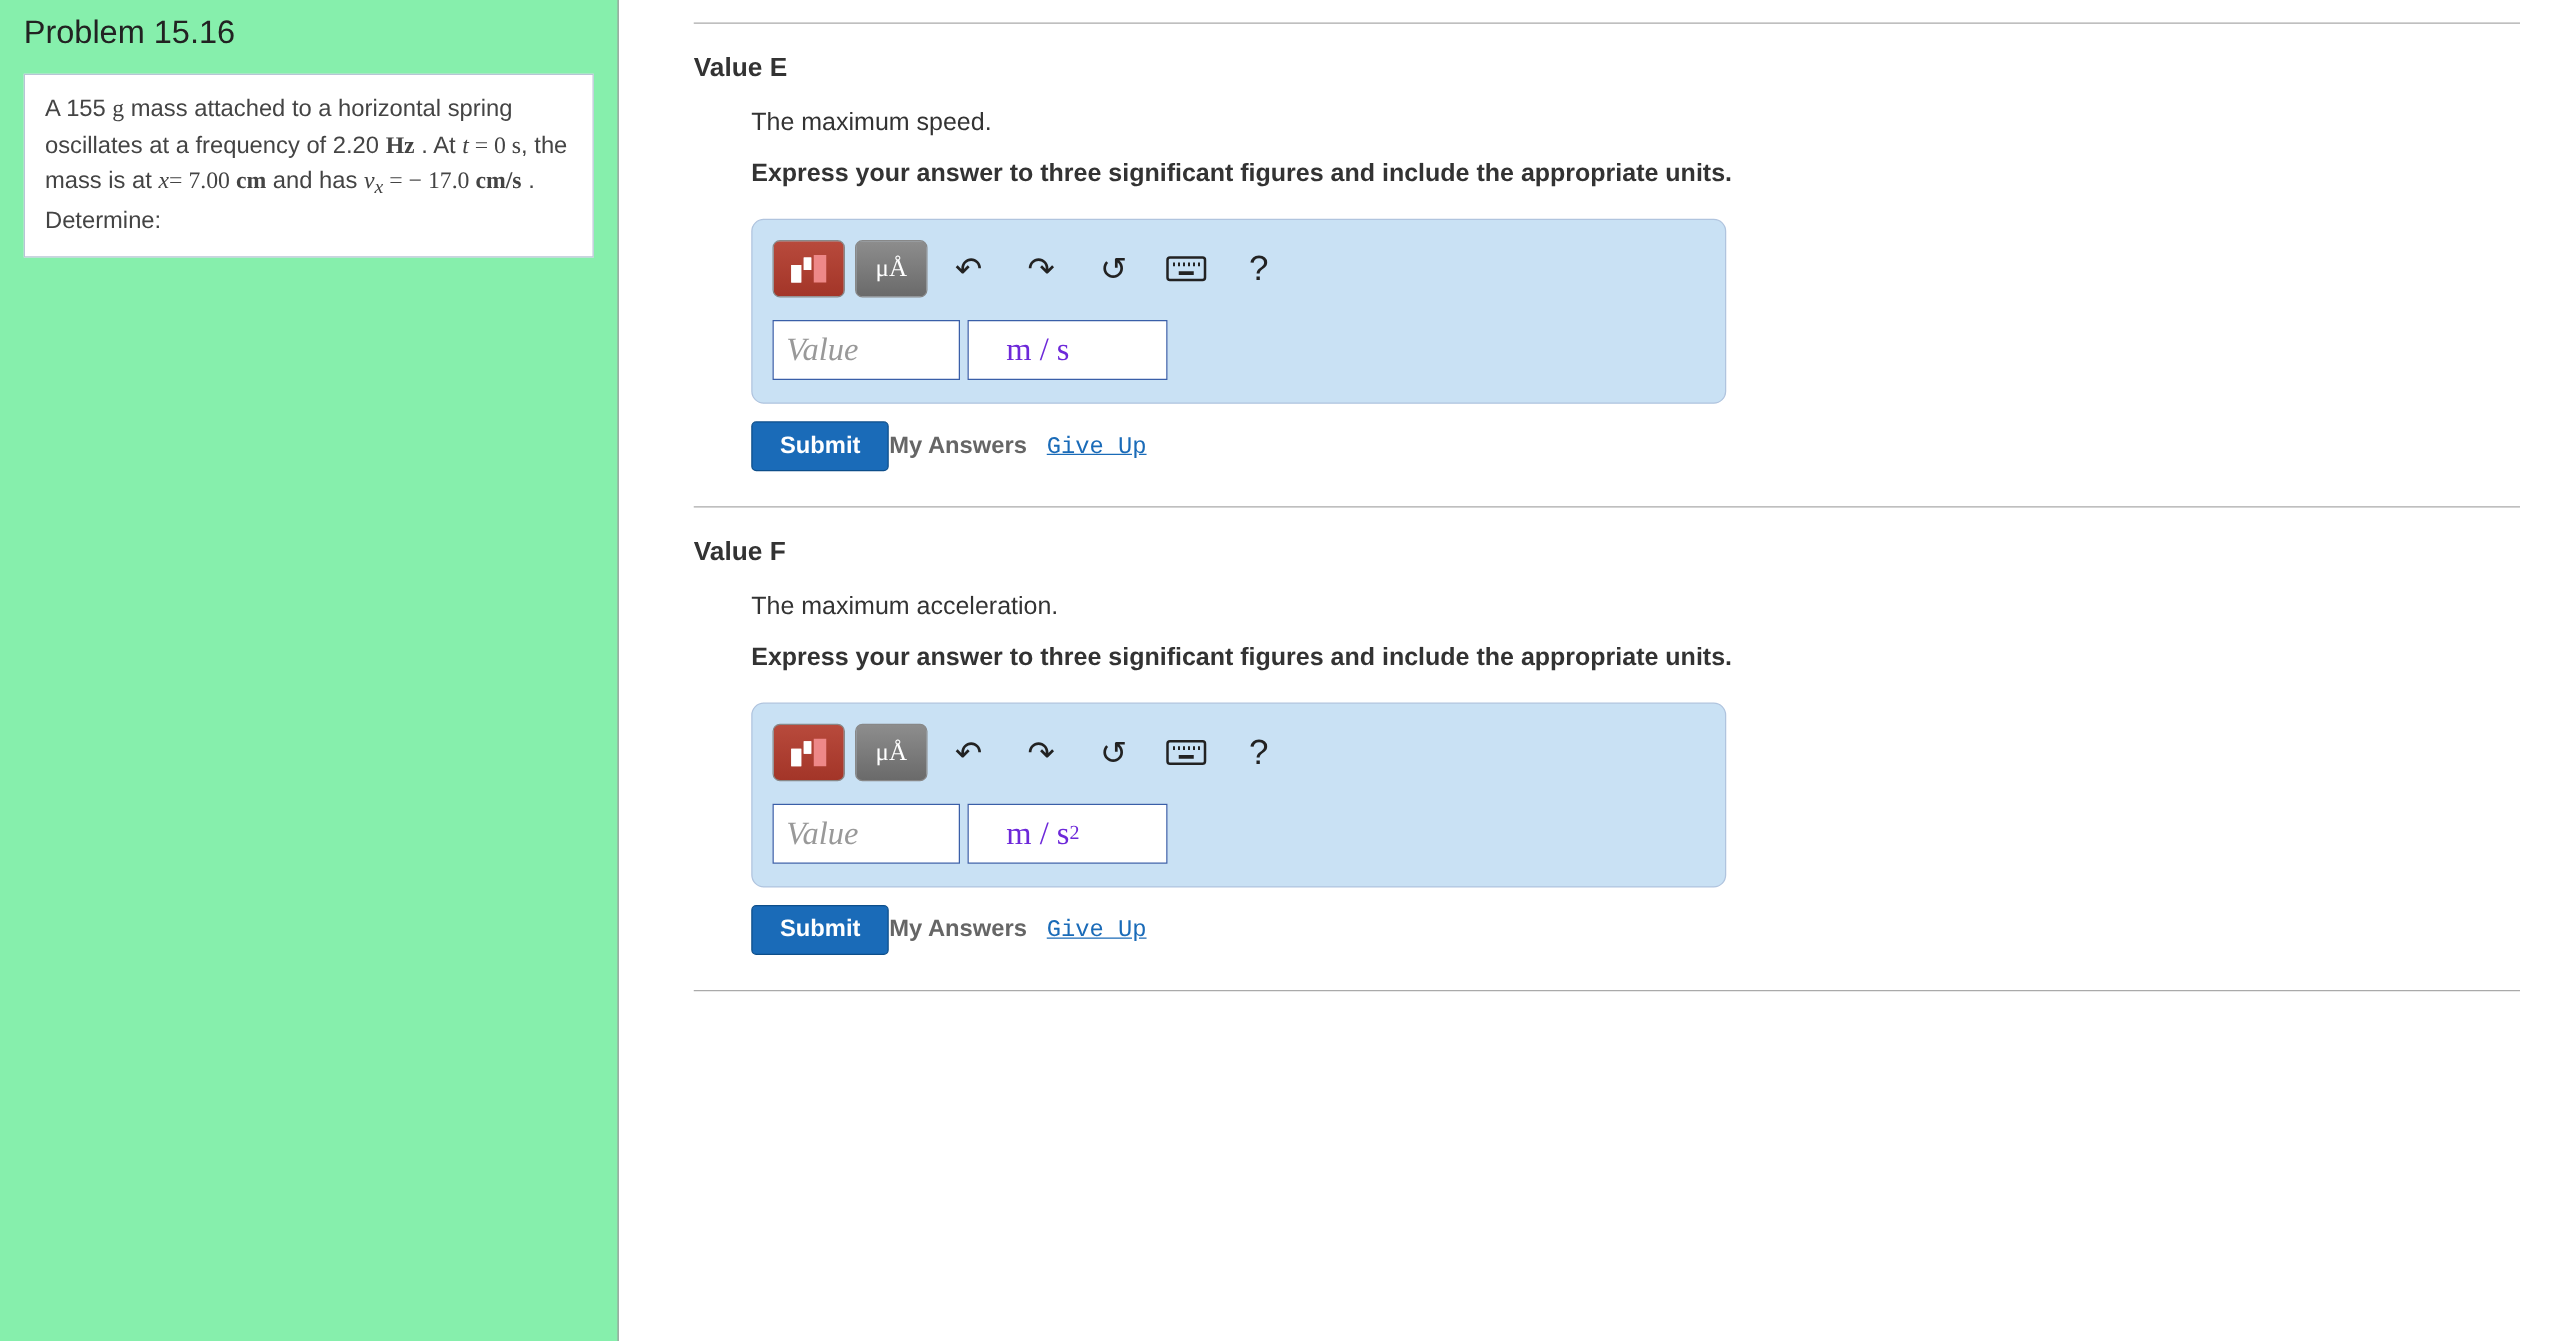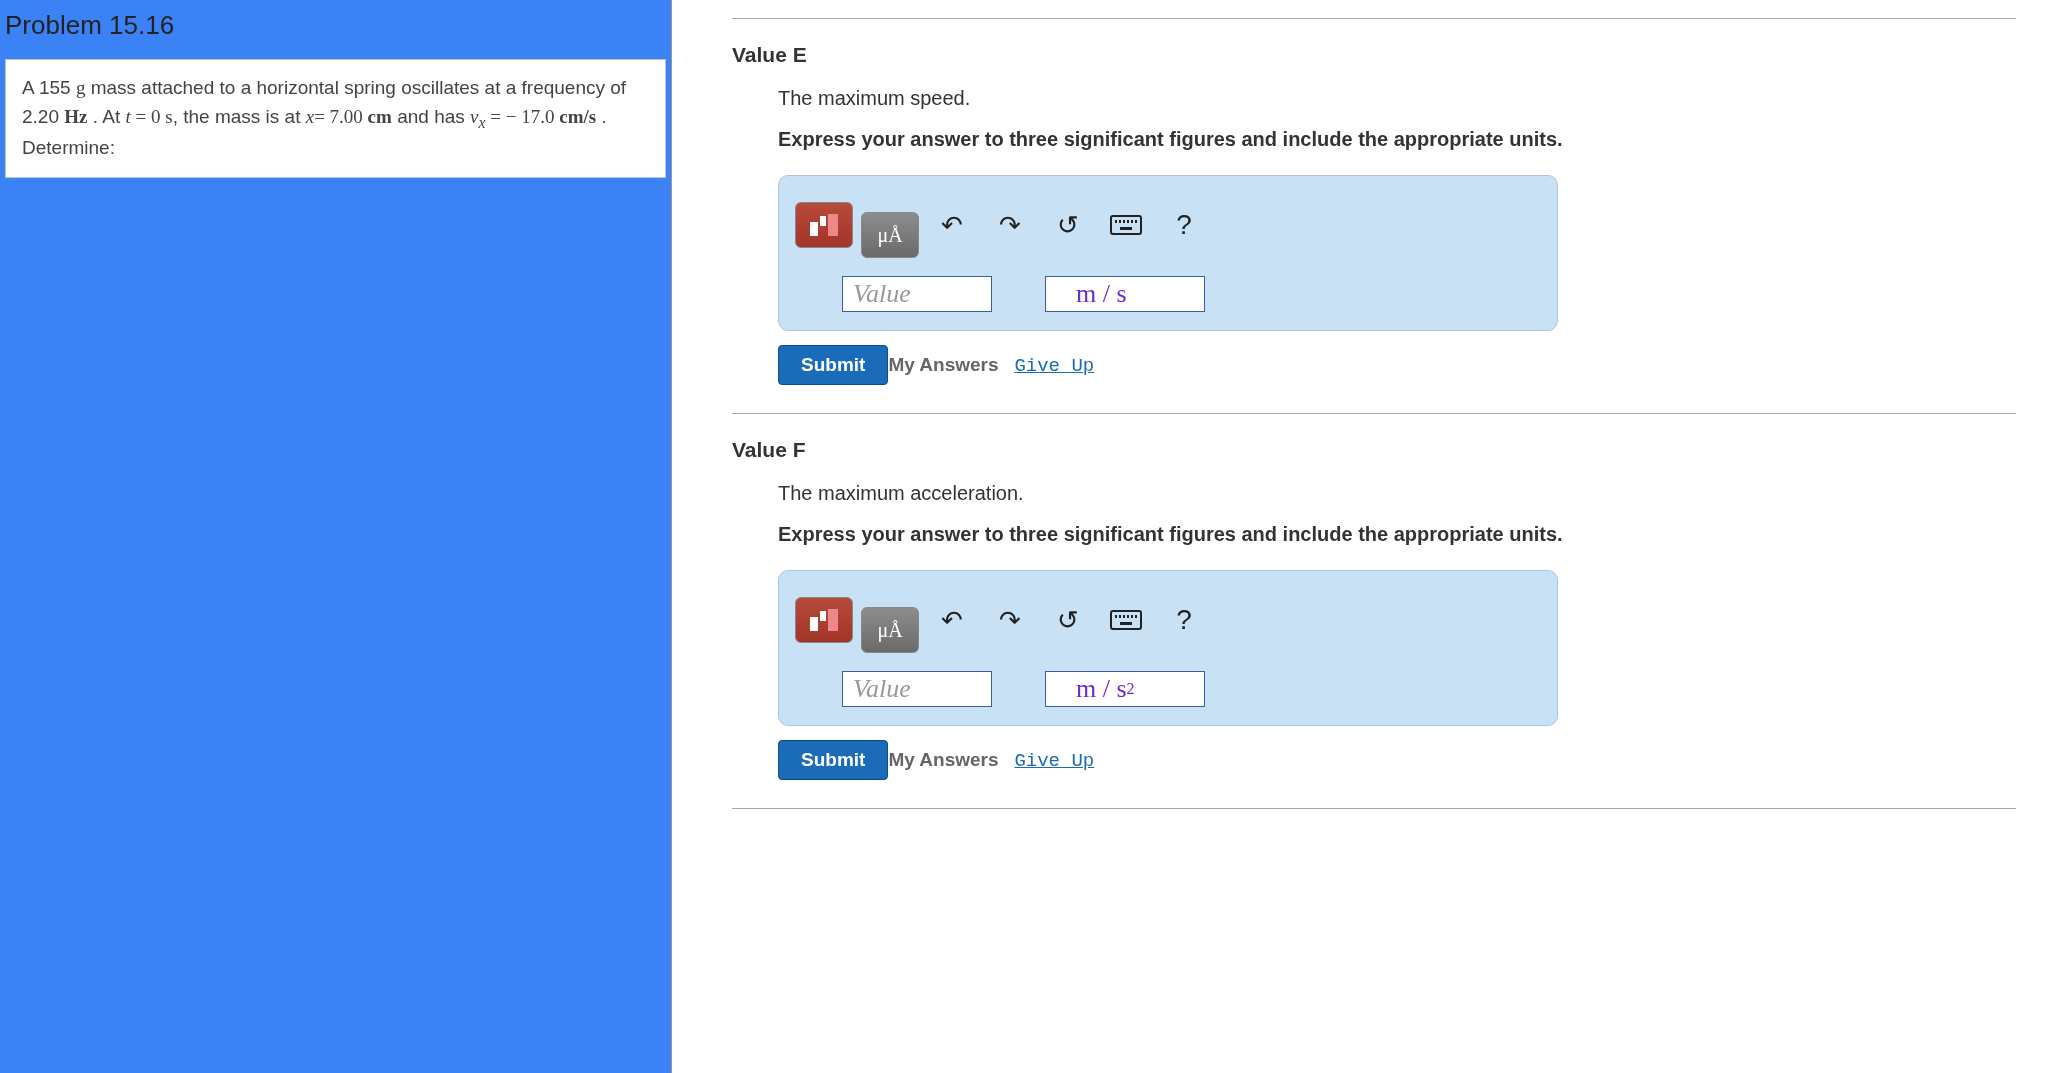--- a/index.html
+++ b/index.html
@@ -6,23 +6,23 @@
 body {
   font-family: Arial, Helvetica, sans-serif;
   font-size: 19px;
   color: #333;
   display: flex;
   width: 2046px;
   height: 1073px;
   background: #fff;
 }
 .left-panel {
-  width: 672px;
-  background: #3b82f6;
-  padding: 10px 5px;
+  width: 495px;
+  background: #86efac;
+  padding: 10px 19px;
   border-right: 1px solid #999;
 }
 .problem-title {
   font-size: 26px;
   font-weight: normal;
   color: #222;
   margin-bottom: 18px;
 }
 .problem-box {
   border: 1px solid #b8c5d6;
@@ -61,35 +61,33 @@
 .tool-main {
   background: linear-gradient(#b84a3c, #a33528);
   color: #fff;
   width: 58px;
 }
 .tool-greek {
   background: linear-gradient(#8d8d8d, #6a6a6a);
   color: #fff;
   width: 58px;
   font-family: "Times New Roman", serif;
-  margin-top: 20px;
 }
 .tool-plain { background: transparent; border: none; color: #222; font-size: 26px; width: 44px; }
 .tool-help { background: transparent; border: none; font-size: 28px; color: #222; width: 36px; }
 .input-row { display: flex; gap: 6px; }
 .value-input, .unit-input {
   background: #fff;
   border: 1px solid #3a5fa8;
-  height: 36px;
+  height: 48px;
   font-size: 26px;
   font-family: "Times New Roman", serif;
   padding: 0 10px;
   display: flex;
   align-items: center;
-  margin-left: 47px;
 }
 .value-input { width: 150px; color: #999; font-style: italic; }
 .unit-input { width: 160px; color: #6d28d9; padding-left: 30px; }
 .unit-input sup { font-size: 16px; vertical-align: super; }
 .actions { margin: 14px 0 0 46px; display: flex; align-items: center; }
 .submit-btn {
   background: #1a6bb8;
   color: #fff;
   border: 1px solid #0d4e8a;
   font-weight: bold;

